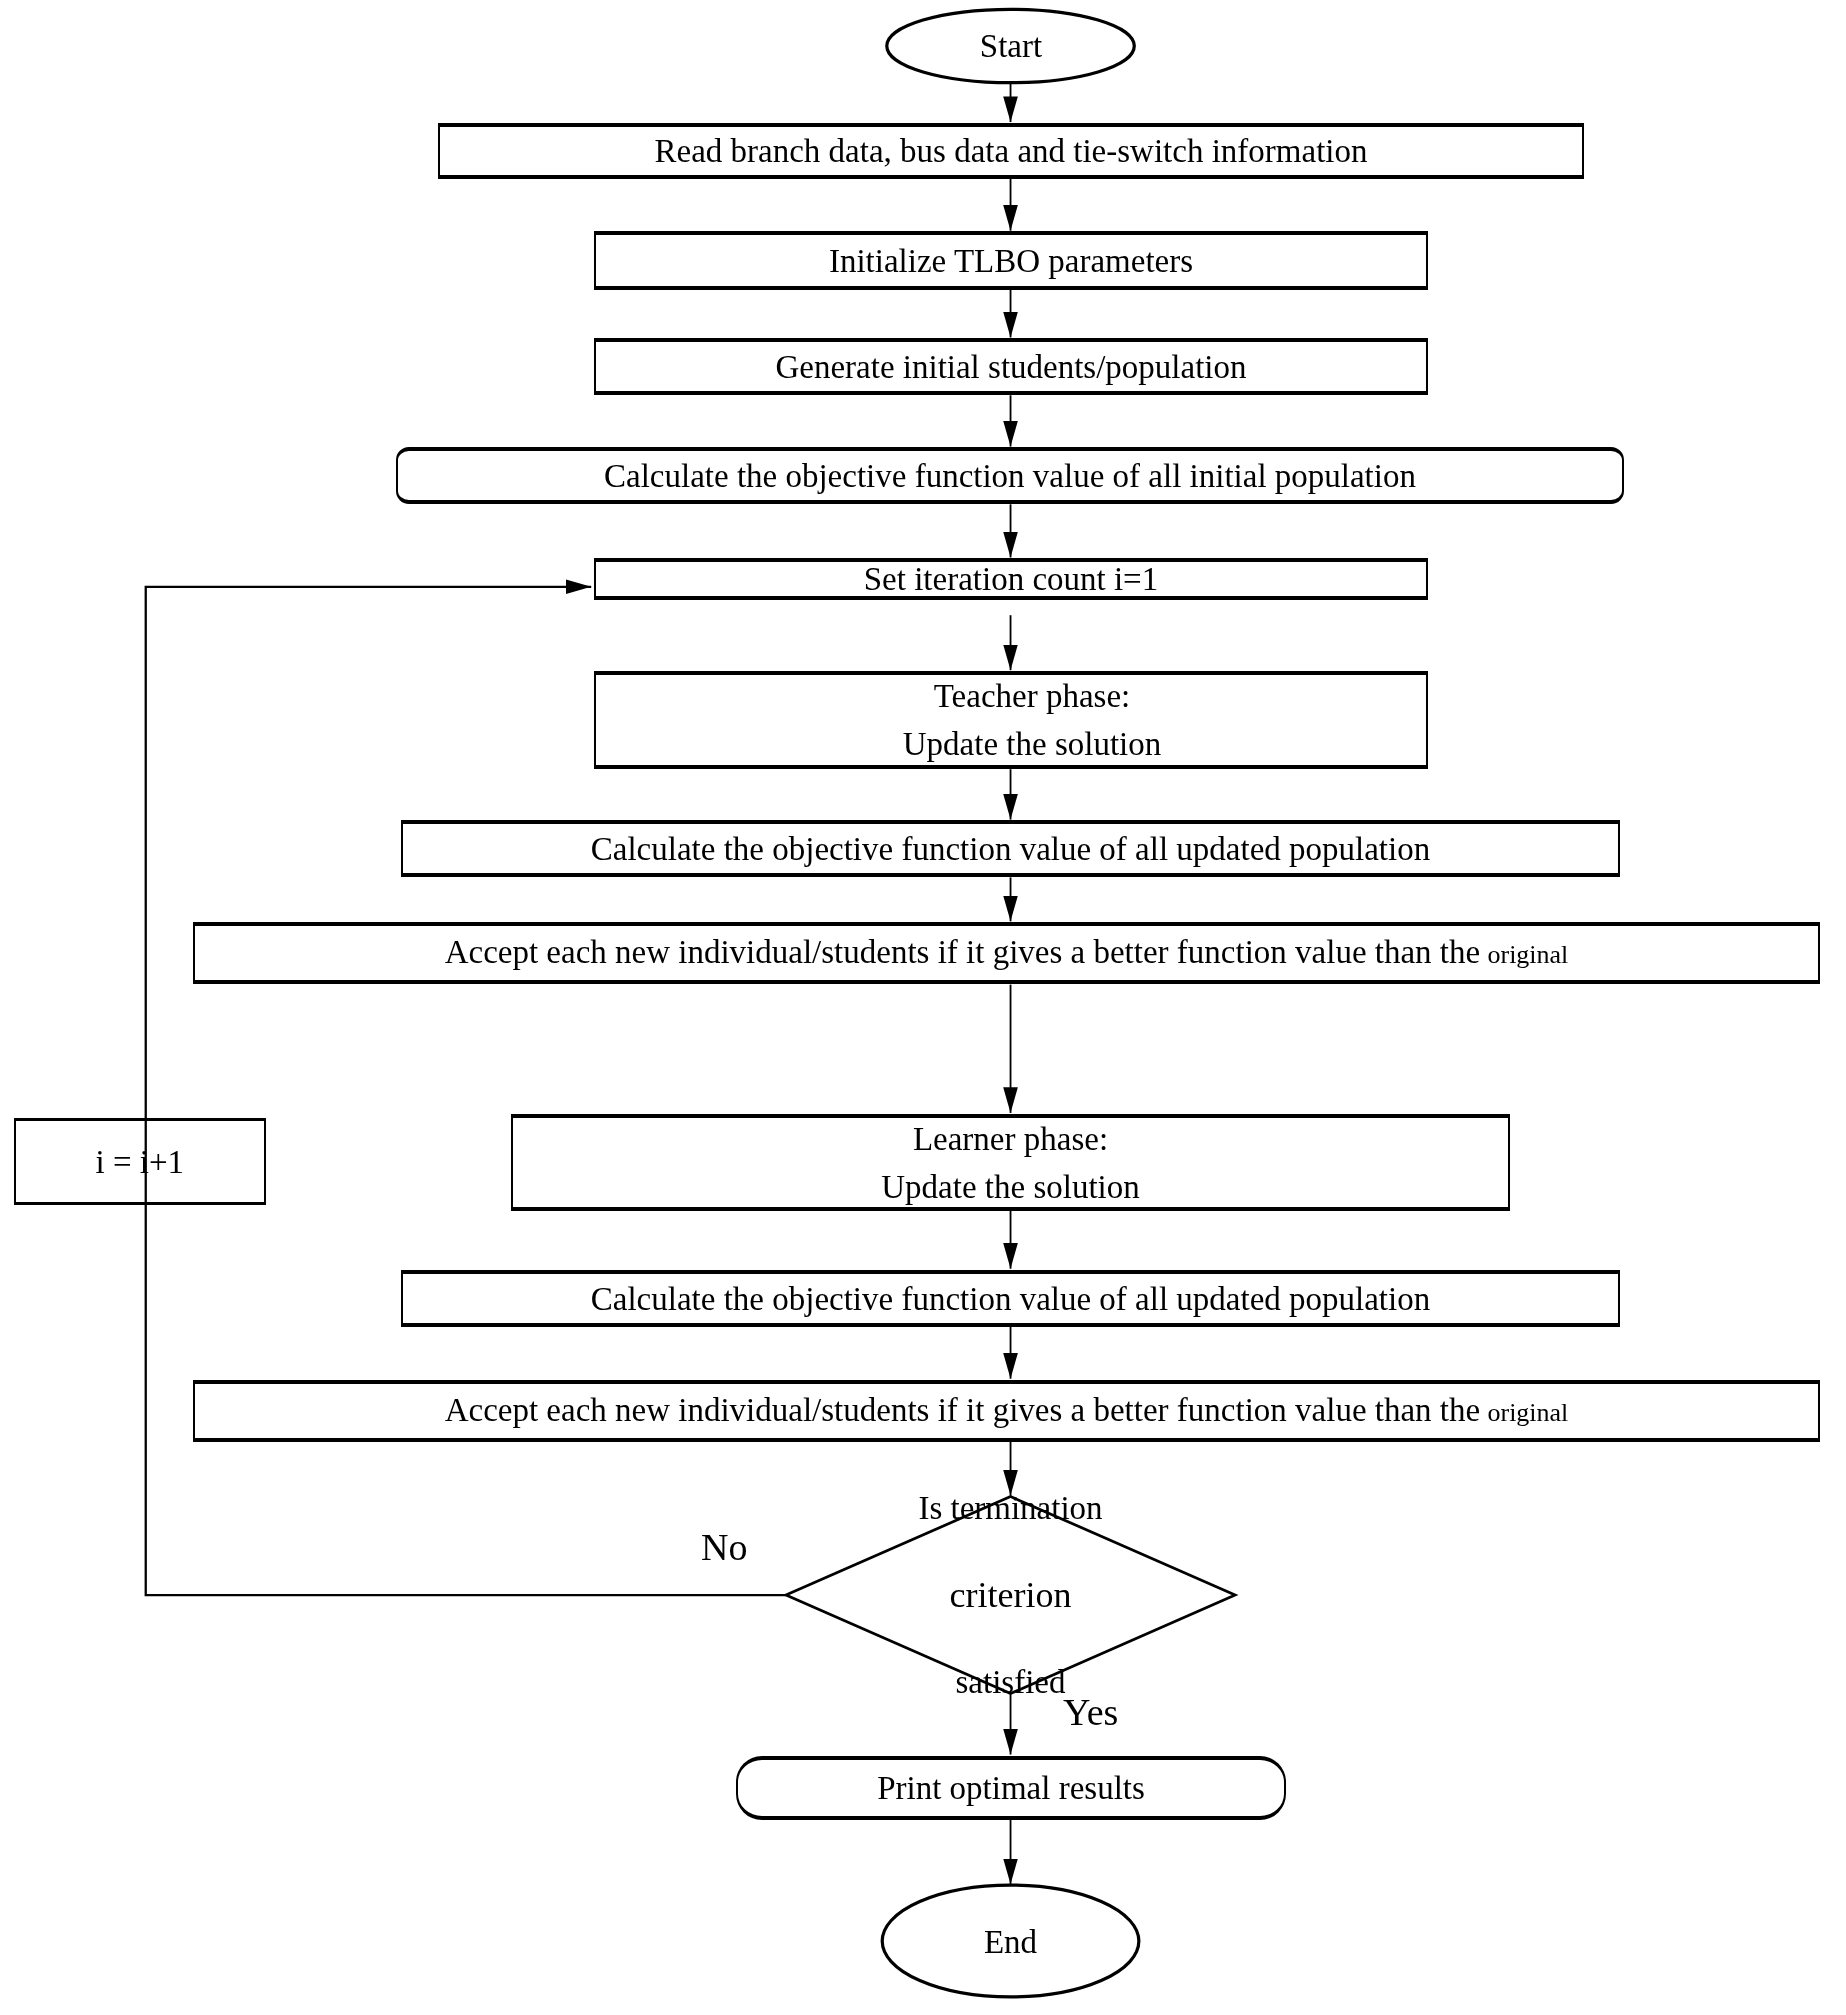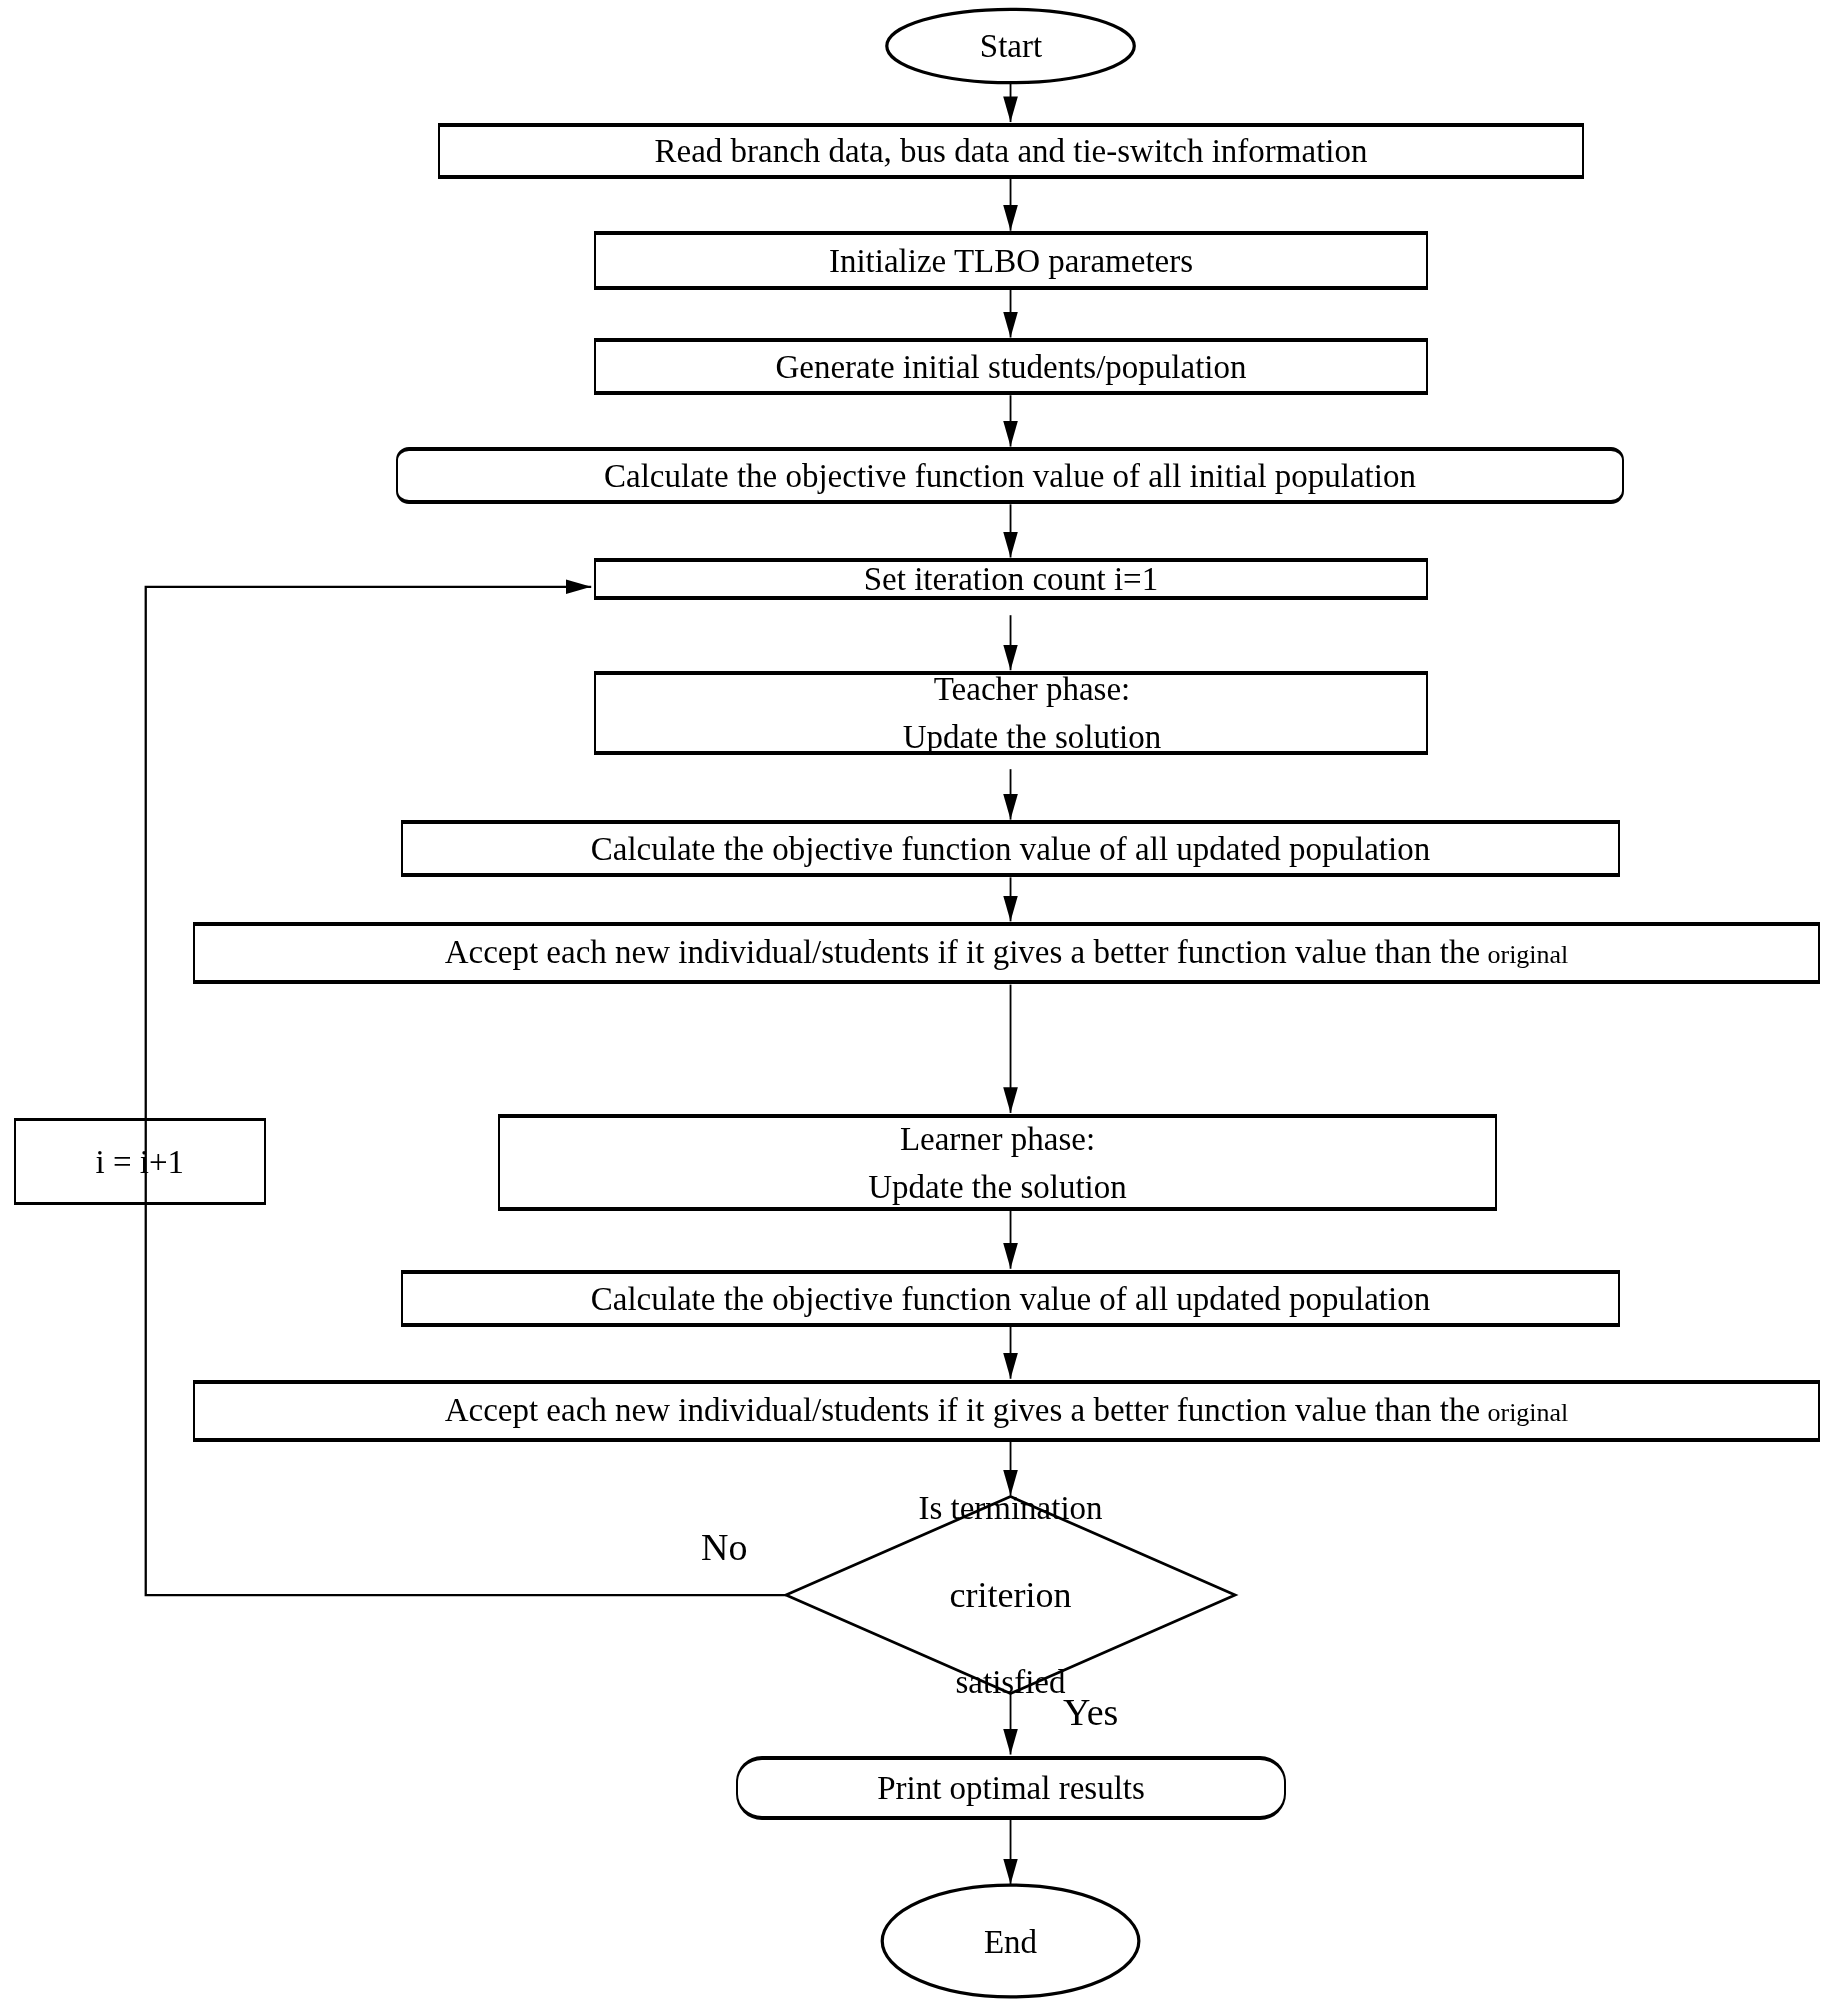--- a/index.html
+++ b/index.html
@@ -99,38 +99,38 @@
   </div>
 
   <div class="box" style="left:396px;  top:447px;  width:1228px; height:57px;border-radius:13px;">
     <span>Calculate the objective function value of all initial population</span>
   </div>
 
   <div class="box" style="left:594px; top:558px; width:834px; height:42px;">
     <span>Set iteration count i=1</span>
   </div>
 
-  <div class="box" style="left:594px; top:671px; width:834px; height:84px;padding-left:42px;">
+  <div class="box" style="left:594px; top:671px; width:834px; height:98px;padding-left:42px;">
     <span class="line-block">Teacher phase:</span>
     <span class="line-block">Update the solution</span>
   </div>
 
   <div class="box" style="left:401px;  top:820px; width:1219px; height:57px;">
     <span>Calculate the objective function value of all updated population</span>
   </div>
 
   <div class="box" style="left:193px;  top:922px; width:1627px; height:62px;">
     <span><span>Accept each new individual/students if it gives a better function value than the</span><span class="small-inline">original</span></span>
   </div>
 
   <div class="box" style="left:13.8px; top:1118px; width:252px; height:87px; border-width:3.7px 2.8px;">
     <span>i = i+1</span>
   </div>
 
-  <div class="box" style="left:498px; top:1114px; width:999px; height:97px;">
+  <div class="box" style="left:511px; top:1114px; width:999px; height:97px;">
     <span class="line-block">Learner phase:</span>
     <span class="line-block">Update the solution</span>
   </div>
 
   <div class="box" style="left:401px;  top:1270px; width:1219px; height:57px;">
     <span>Calculate the objective function value of all updated population</span>
   </div>
 
   <div class="box" style="left:193px;  top:1380px; width:1627px; height:62px;">
     <span><span>Accept each new individual/students if it gives a better function value than the</span><span class="small-inline">original</span></span>

